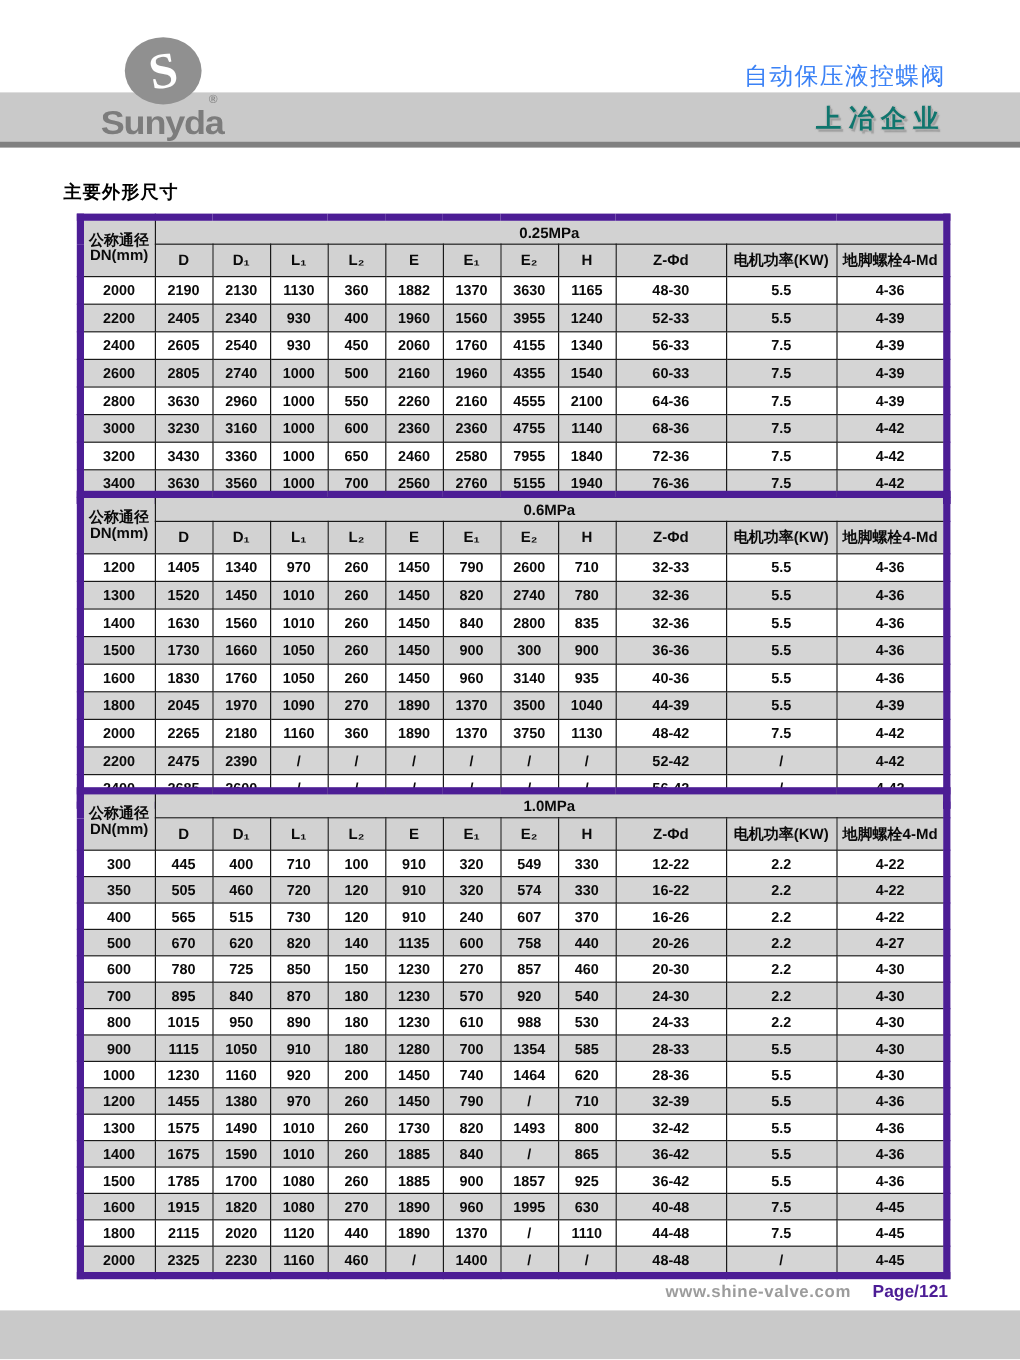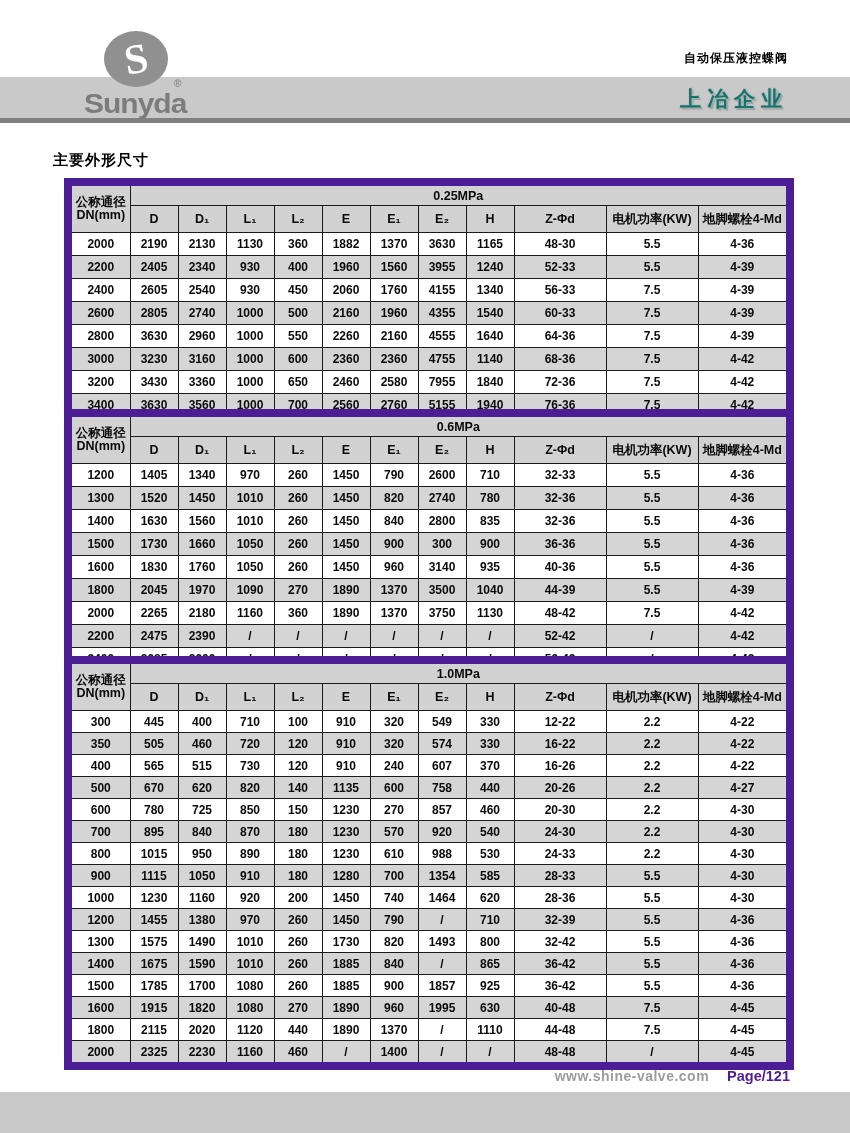--- a/index.html
+++ b/index.html
@@ -3,21 +3,21 @@
 <meta charset="utf-8">
 <style>
   html,body{margin:0;padding:0;background:#fff;}
   .page{
     position:relative;width:850px;height:1133px;background:#ffffff;overflow:hidden;
     font-family:"Liberation Sans","DejaVu Sans",sans-serif;color:#000;
   }
   
   .band{position:absolute;left:0;top:77px;width:850px;height:41px;background:#c9c9c9;}
   .band-line{position:absolute;left:0;top:118px;width:850px;height:5px;background:#808080;}
-  .product-title{position:absolute;top:50px;right:62px;font-size:12px;font-weight:bold;letter-spacing:1px;color:#000000;}
+  .product-title{position:absolute;top:50px;right:62px;font-size:20px;font-weight:normal;letter-spacing:1px;color:#3b82f6;}
   .band-title{
     position:absolute;top:85px;right:62px;font-size:21px;font-weight:bold;letter-spacing:6px;
     color:#0f766e;text-shadow:1px 1px 0 #a8a8a8,-1px 1px 0 #bdbdbd,1px -1px 0 #bdbdbd,2px 2px 1px #9e9e9e;
   }
   .logo{position:absolute;left:78px;top:28px;width:130px;height:92px;}
   .logo-mark{position:absolute;left:24px;top:2px;}
   .logo-reg{position:absolute;left:96px;top:50px;font-size:10px;color:#8a8a8a;font-weight:bold;}
   .logo-word{
     position:absolute;left:6px;top:60px;font-size:30px;font-weight:800;color:#7c7c7c;
     letter-spacing:-1px;transform:scaleY(0.92);transform-origin:left top;
@@ -25,21 +25,21 @@
   
   .section-title{position:absolute;left:53px;top:151px;font-size:15px;font-weight:bold;letter-spacing:1px;color:#000;}
   
   .tbl-wrap{position:absolute;left:64px;width:722px;}
   #tbl-wrap-0{top:178px;}
   #tbl-wrap-1{top:409px;}
   #tbl-wrap-2{top:656px;}
   table.dims{
     border-collapse:collapse;table-layout:fixed;width:722px;
     font-size:12px;font-weight:bold;color:#0a0a0a;
-    border:8px solid #4c1d95;
+    border:6px solid #4c1d95;
   }
   table.dims th, table.dims td{border:1px solid #1a1a1a;text-align:center;vertical-align:middle;padding:0;overflow:hidden;white-space:nowrap;}
   table.dims thead th{background:#d2d2d2;}
   tr.pressure-row th{height:19px;font-size:12.5px;}
   tr.cols-row th{height:26px;font-size:12.5px;}
   th.dn-head{font-size:12px;line-height:13.5px;text-align:left;padding-left:5px;}
   table.dims tbody td{height:22px;}
   table.dims.compact tbody td{height:21px;}
   table.dims tbody tr:nth-child(even) td{background:#d5d5d5;}
   
@@ -167,21 +167,21 @@
           </tr>
           <tr>
             <td>2800</td>
             <td>3630</td>
             <td>2960</td>
             <td>1000</td>
             <td>550</td>
             <td>2260</td>
             <td>2160</td>
             <td>4555</td>
-            <td>1640</td>
+            <td>2100</td>
             <td>64-36</td>
             <td>7.5</td>
             <td>4-39</td>
           </tr>
           <tr>
             <td>3000</td>
             <td>3230</td>
             <td>3160</td>
             <td>1000</td>
             <td>600</td>

